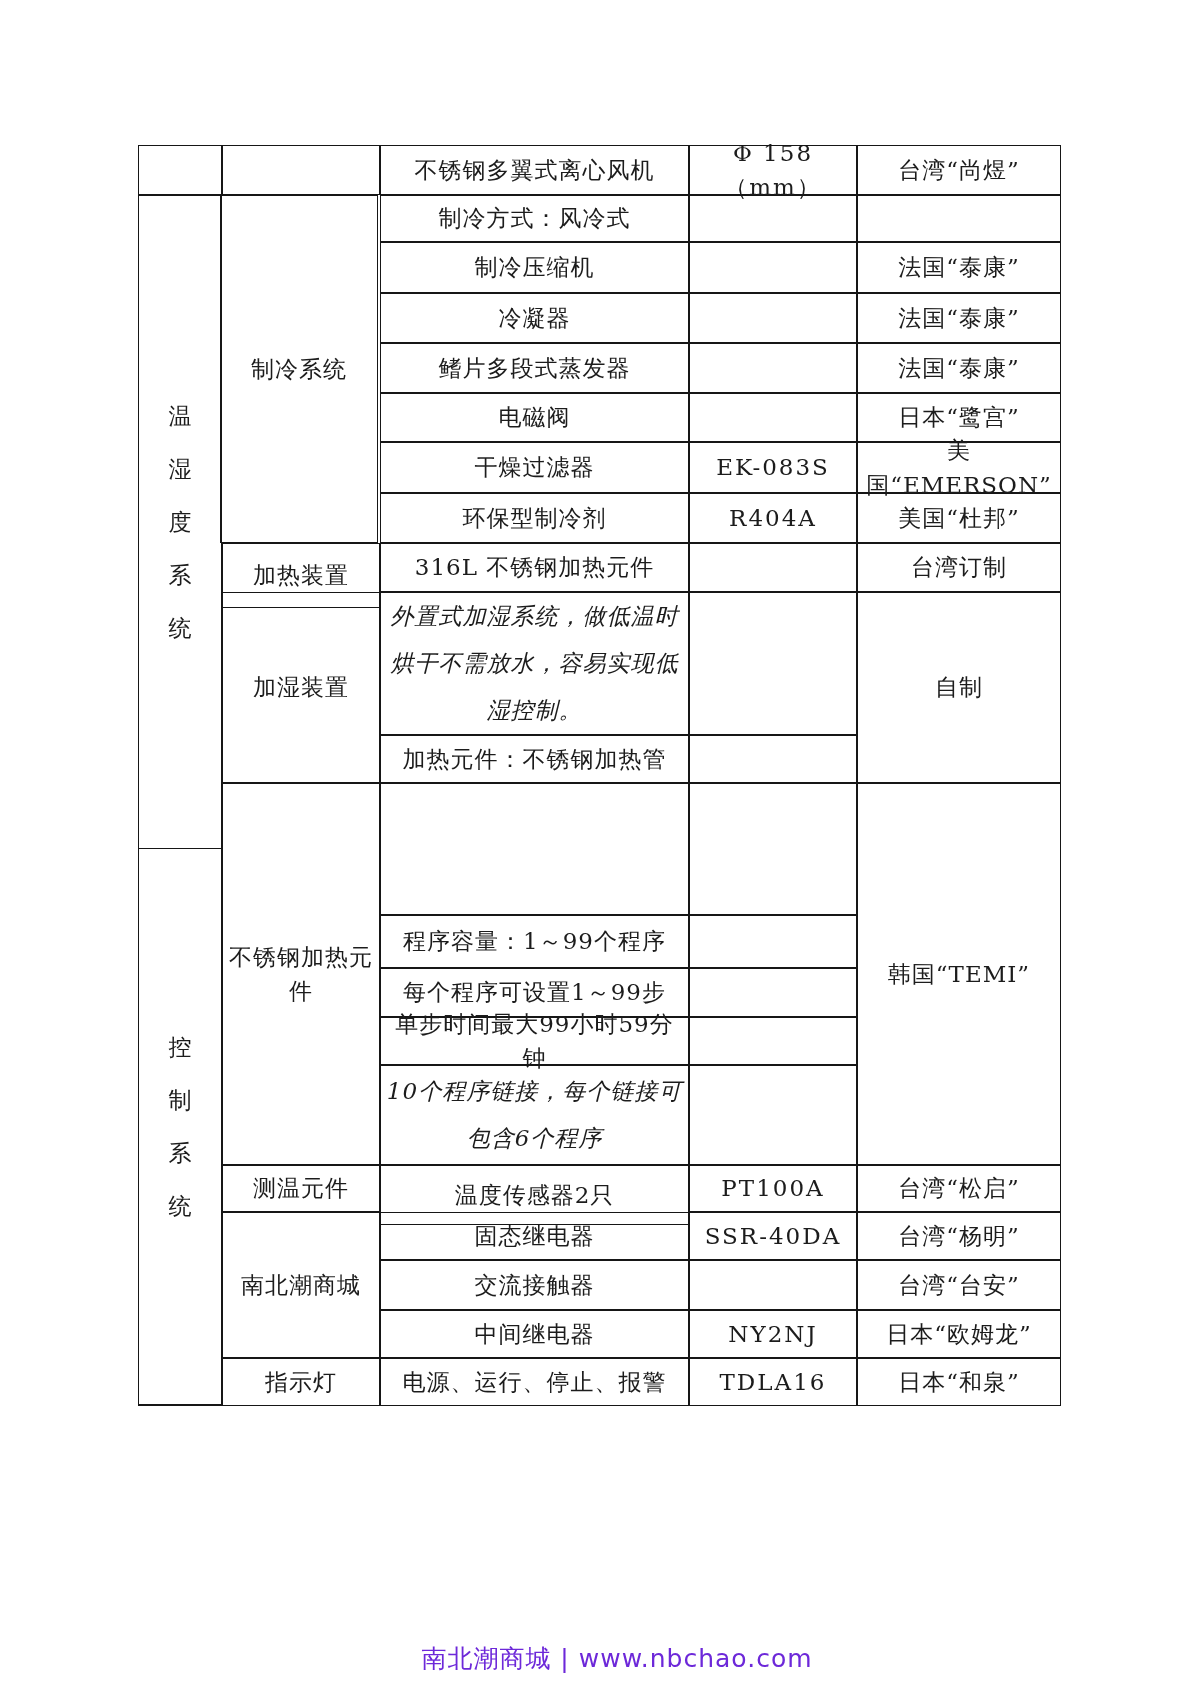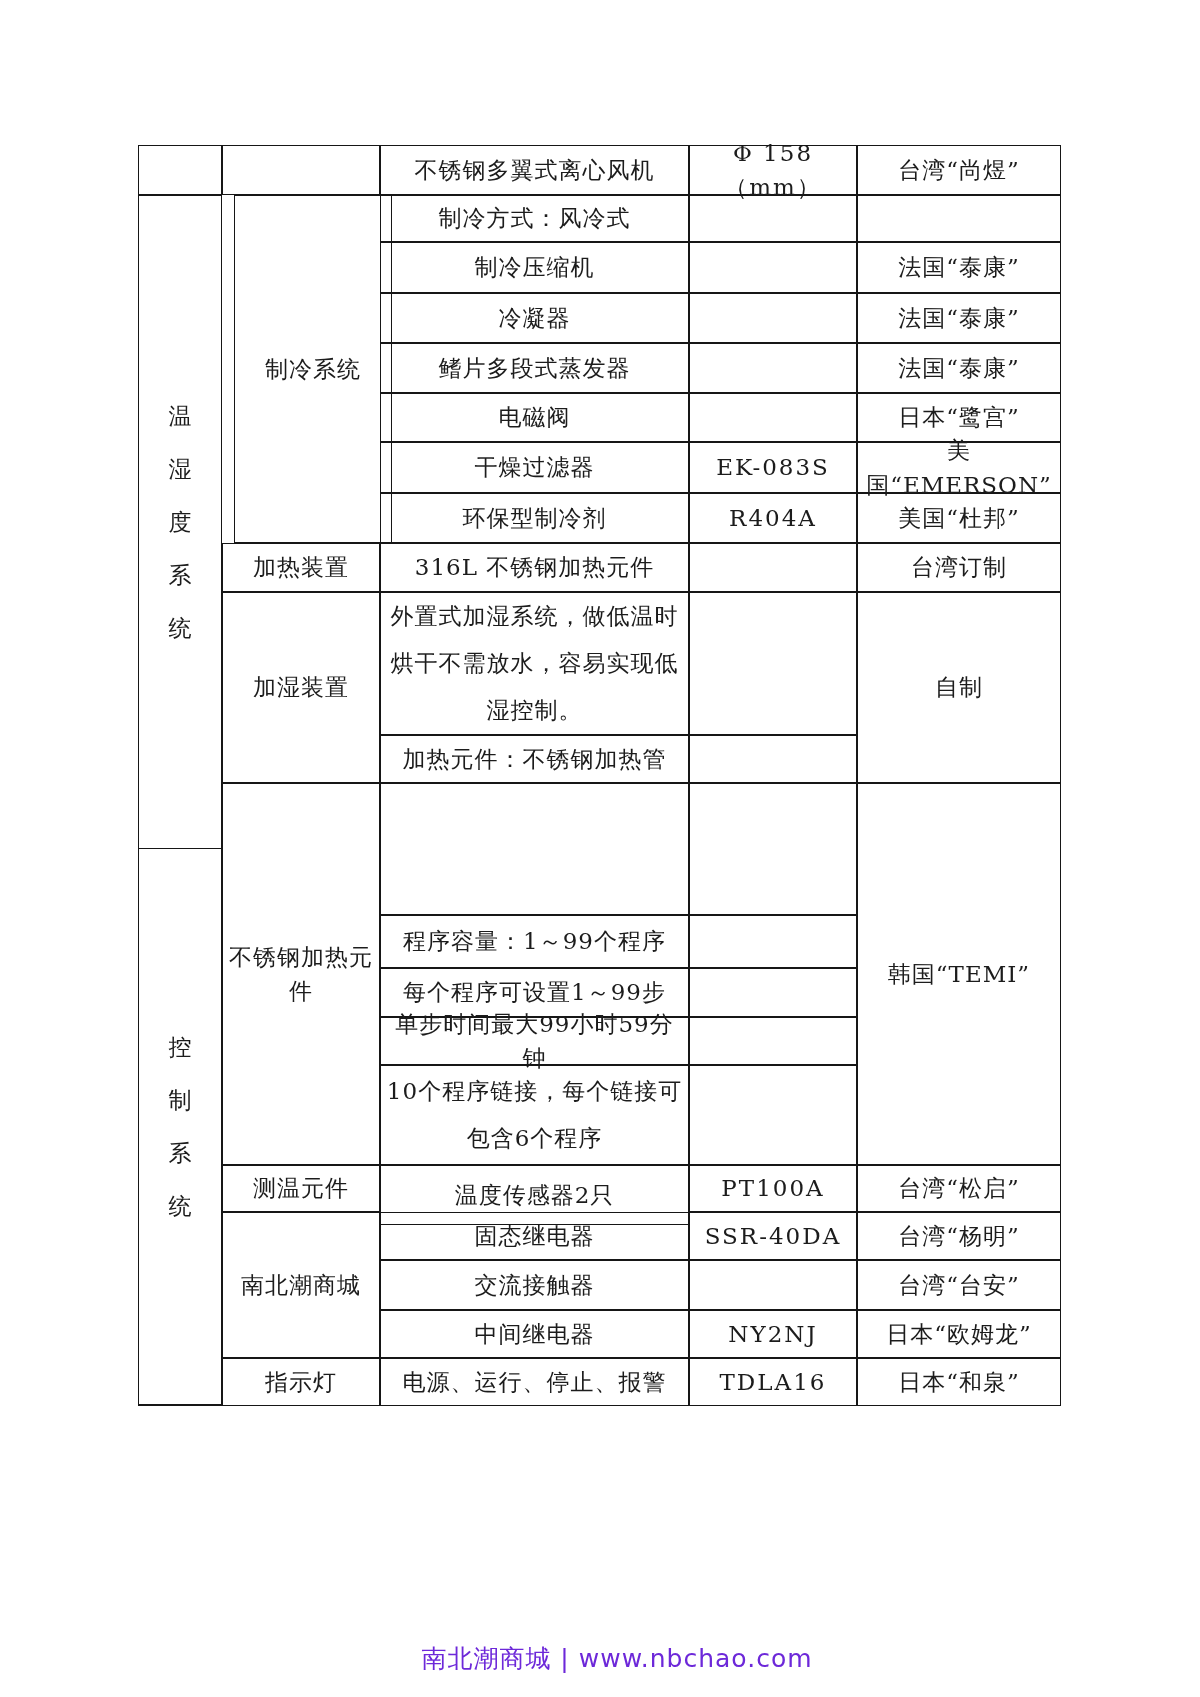--- a/index.html
+++ b/index.html
@@ -2,21 +2,21 @@
 <html><head>
 <meta charset="utf-8">
 <style>
   html,body{margin:0;padding:0;background:#ffffff;}
   .page{position:relative;width:1200px;height:1697px;background:#ffffff;overflow:hidden;
         font-family:"DejaVu Serif","Liberation Serif",serif;}
   .cell{position:absolute;box-sizing:border-box;border:1px solid #161616;
         display:flex;align-items:center;justify-content:center;
         text-align:center;font-size:23px;line-height:1.5;color:#1c1c1c;letter-spacing:1px;
         padding:0 3px;}
-  .multiline{line-height:47px;padding:0 4px;}
+  .multiline{line-height:47px;padding:0 4px;font-style:italic;}
   .frame{position:absolute;box-sizing:border-box;border:1px solid #161616;pointer-events:none;}
   .vtext{width:27px;word-break:break-all;line-height:53px;letter-spacing:0;text-align:center;}
   .latin{letter-spacing:2px;}
   .footer{position:absolute;left:0;top:1642px;width:1200px;text-align:center;
           font-family:"DejaVu Sans","Liberation Sans",sans-serif;
           font-size:25px;color:#6d28d9;letter-spacing:1px;padding-left:17px;}
 </style>
 </head>
 <body>
 
@@ -24,22 +24,22 @@
 
   <div class="cell" style="left:138px;top:145px;width:84px;height:50px"></div>
   <div class="cell" style="left:138px;top:195px;width:84px;height:654px">
     <div class="vtext">温湿度系统</div>
   </div>
   <div class="cell" style="left:138px;top:848px;width:84px;height:557px">
     <div class="vtext">控制系统</div>
   </div>
 
   <div class="cell" style="left:222px;top:145px;width:158px;height:50px"></div>
-  <div class="cell" style="left:234px;top:195px;width:158px;height:348px">制冷系统</div>
-  <div class="cell" style="left:222px;top:543px;width:158px;height:49px">加热装置</div>
+  <div class="cell" style="left:220px;top:195px;width:158px;height:348px">制冷系统</div>
+  <div class="cell" style="left:222px;top:543px;width:158px;height:65px">加热装置</div>
   <div class="cell" style="left:222px;top:592px;width:158px;height:191px">加湿装置</div>
   <div class="cell" style="left:222px;top:783px;width:158px;height:382px">不锈钢加热元件</div>
   <div class="cell" style="left:222px;top:1165px;width:158px;height:47px">测温元件</div>
   <div class="cell" style="left:222px;top:1212px;width:158px;height:146px">南北潮商城</div>
   <div class="cell" style="left:222px;top:1358px;width:158px;height:48px">指示灯</div>
 
   <div class="cell" style="left:380px;top:145px;width:309px;height:50px">不锈钢多翼式离心风机</div>
   <div class="cell" style="left:380px;top:195px;width:309px;height:47px">制冷方式：风冷式</div>
   <div class="cell" style="left:380px;top:242px;width:309px;height:51px">制冷压缩机</div>
   <div class="cell" style="left:380px;top:293px;width:309px;height:50px">冷凝器</div>

